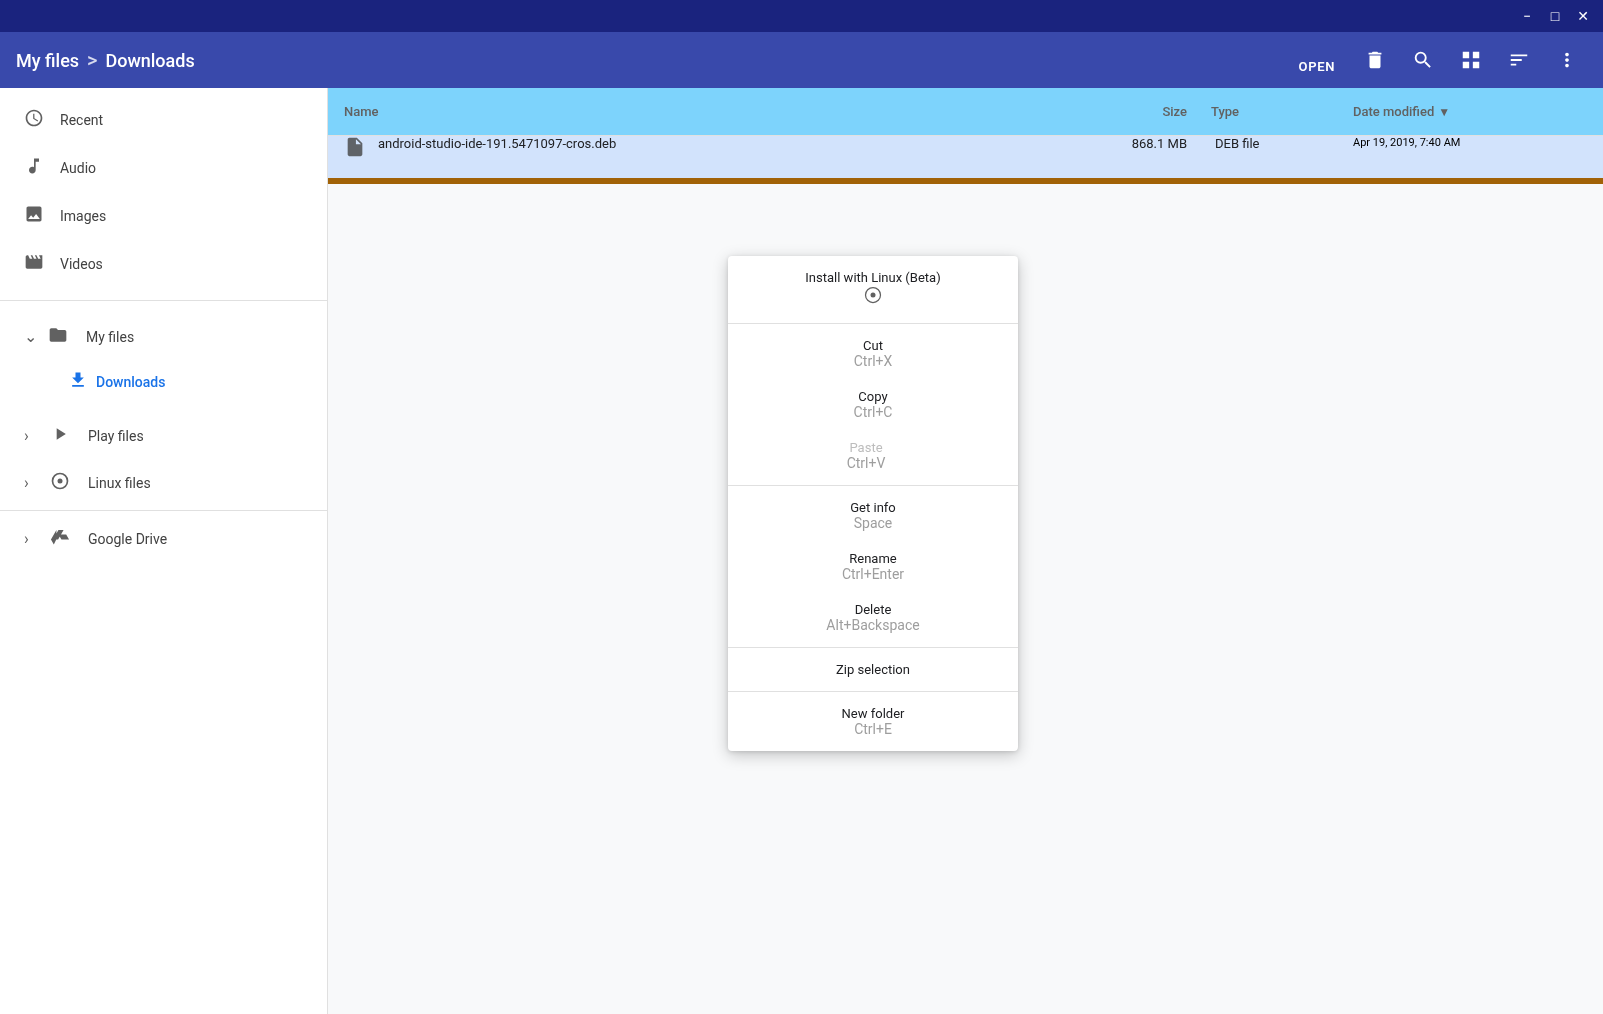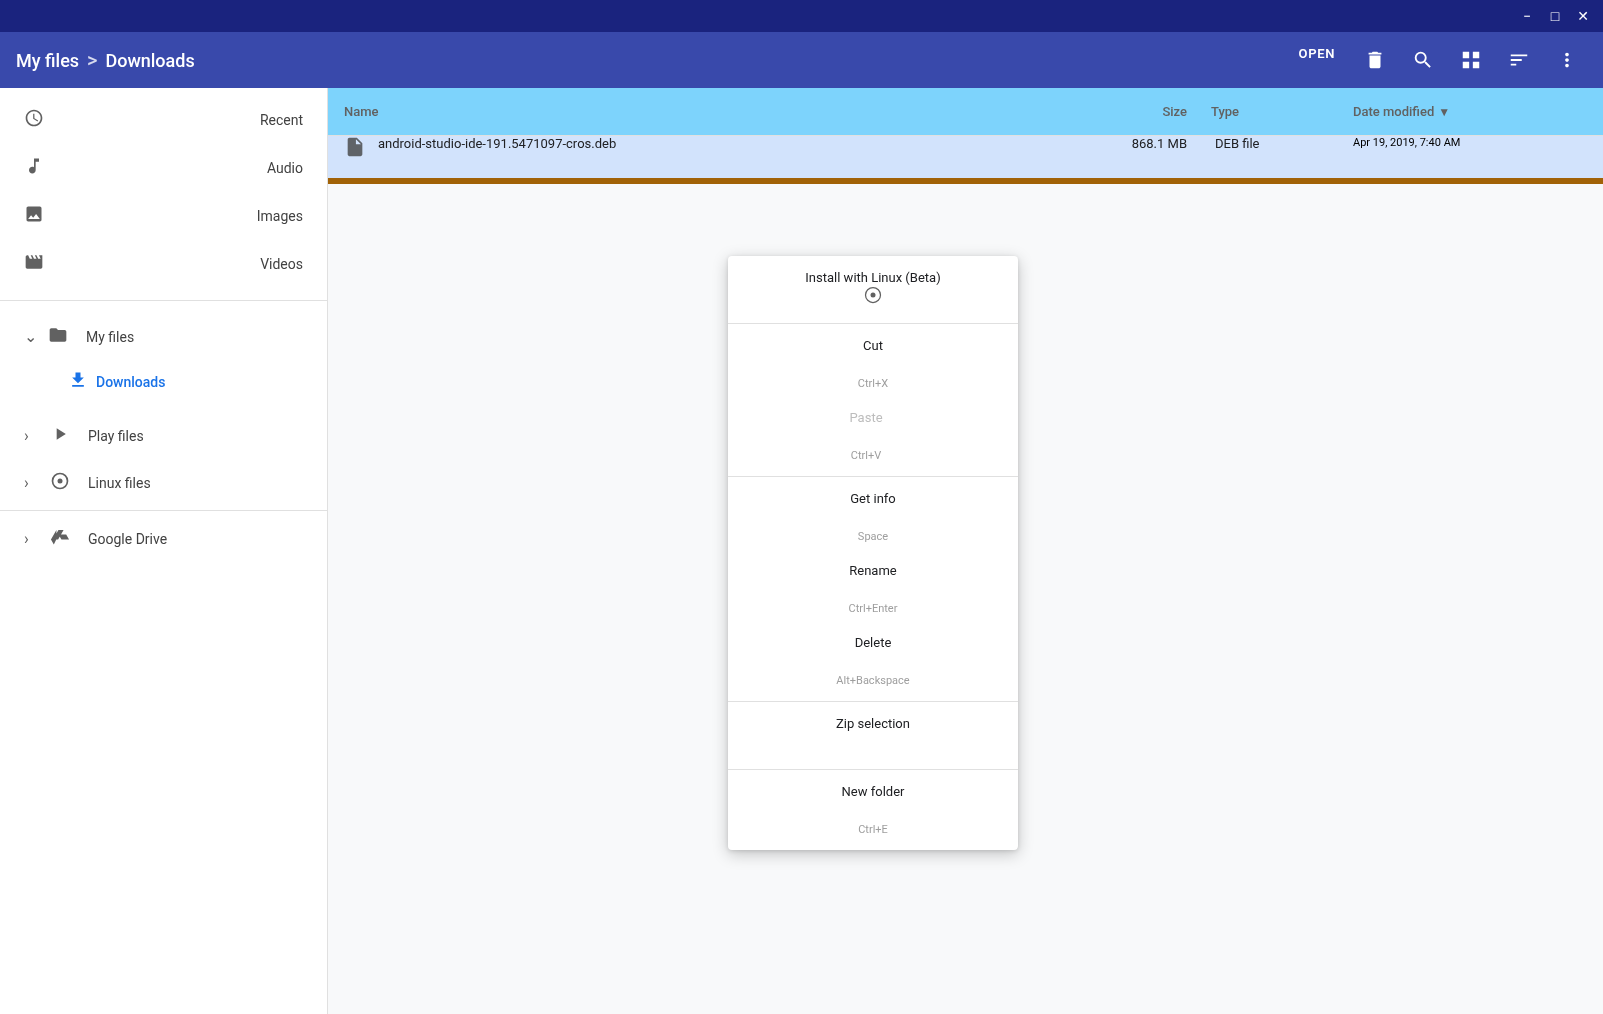--- a/index.html
+++ b/index.html
@@ -37,21 +37,21 @@
       gap: 8px;
       font-size: 18px;
       font-weight: 500;
     }
     .breadcrumb-separator {
       font-size: 20px;
       opacity: 0.8;
     }
     .header-actions {
       display: flex;
-      align-items: flex-start;
+      align-items: flex-end;
       gap: 8px;
     }
     .header-btn {
       color: #fff;
       padding: 6px 12px;
       border-radius: 4px;
       cursor: pointer;
       font-size: 13px;
       font-weight: 600;
       letter-spacing: 0.05em;
@@ -92,21 +92,20 @@
     }
     .sidebar-item {
       display: flex;
       align-items: center;
       gap: 16px;
       padding: 12px 24px;
       cursor: pointer;
       color: #424242;
       font-size: 14px;
       font-weight: 400;
-      text-align: right;
     }
     .sidebar-item-icon {
       font-size: 18px;
       color: #616161;
       width: 20px;
       text-align: center;
     }
     .sidebar-item-label { flex: 1; }
     .sidebar-expandable {
       display: flex;
@@ -199,21 +198,21 @@
       padding: 10px 20px;
       cursor: pointer;
       font-size: 13px;
       color: #202124;
       flex-direction: column;
     }
     .context-menu-item.disabled { color: #bdbdbd; cursor: default; padding-left: 6px; }
     .context-menu-item.install {
       background: #fff;
     }
-    .shortcut { color: #9e9e9e; font-size: 11px; margin-top: 24px; }
+    .shortcut { color: #9e9e9e; font-size: 14px; }
     .context-divider { height: 1px; background: #e0e0e0; margin: 4px 0; }
     .install-icon { font-size: 18px; color: #616161; }
   </style>
 </head>
 <body>
 
 <div class="title-bar">
   <div class="title-bar-btn">−</div>
   <div class="title-bar-btn">□</div>
   <div class="title-bar-btn close">✕</div>
@@ -383,20 +382,24 @@
             </svg>
         </span>
       </div>
       <div class="context-divider"></div>
 
       <div class="context-menu-item">
         <span>Cut</span>
         <span class="shortcut">Ctrl+X</span>
       </div>
 
+      <div class="context-menu-item">
+        <span>Copy</span>
+        <span class="shortcut">Ctrl+C</span>
+      </div>
 
       <div class="context-menu-item disabled">
         <span>Paste</span>
         <span class="shortcut">Ctrl+V</span>
       </div>
       <div class="context-divider"></div>
 
       <div class="context-menu-item">
         <span>Get info</span>
         <span class="shortcut">Space</span>

